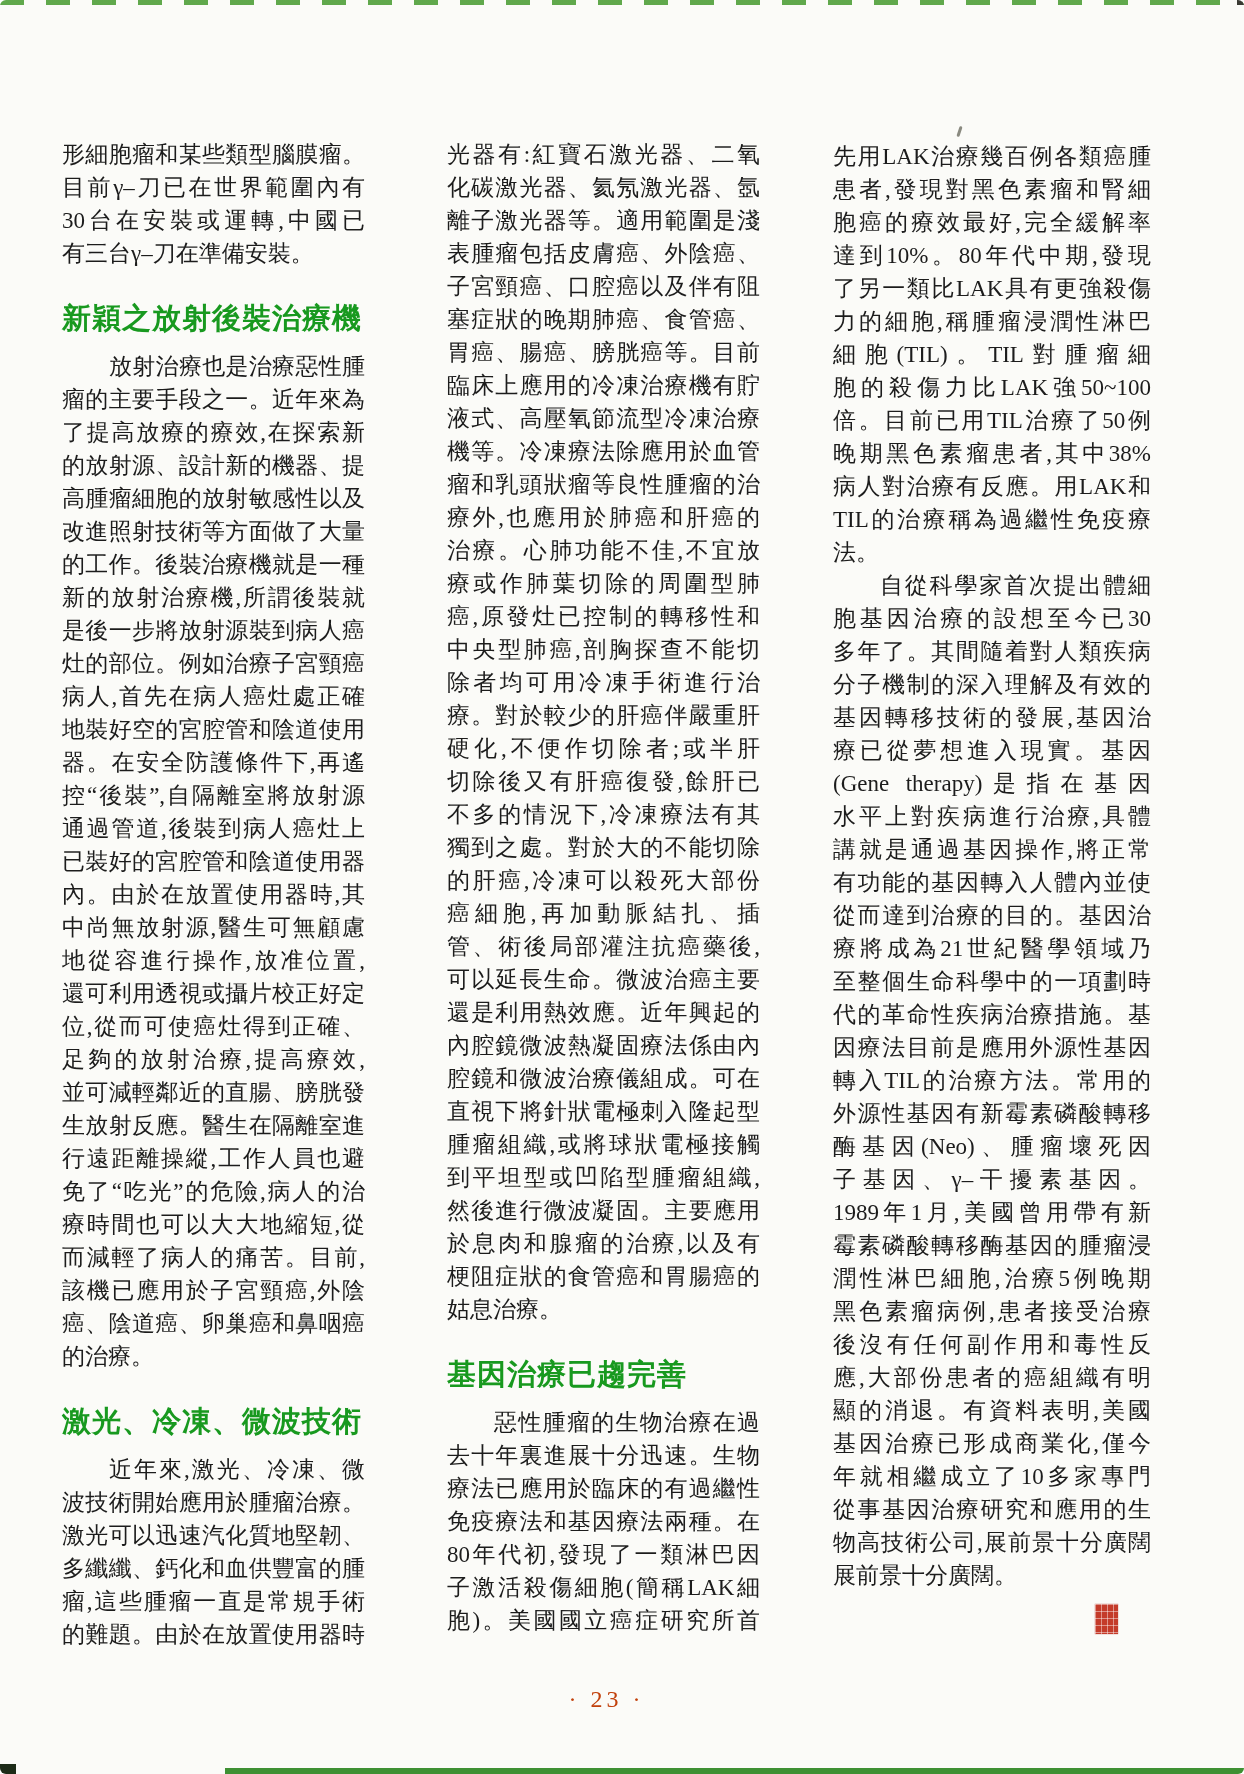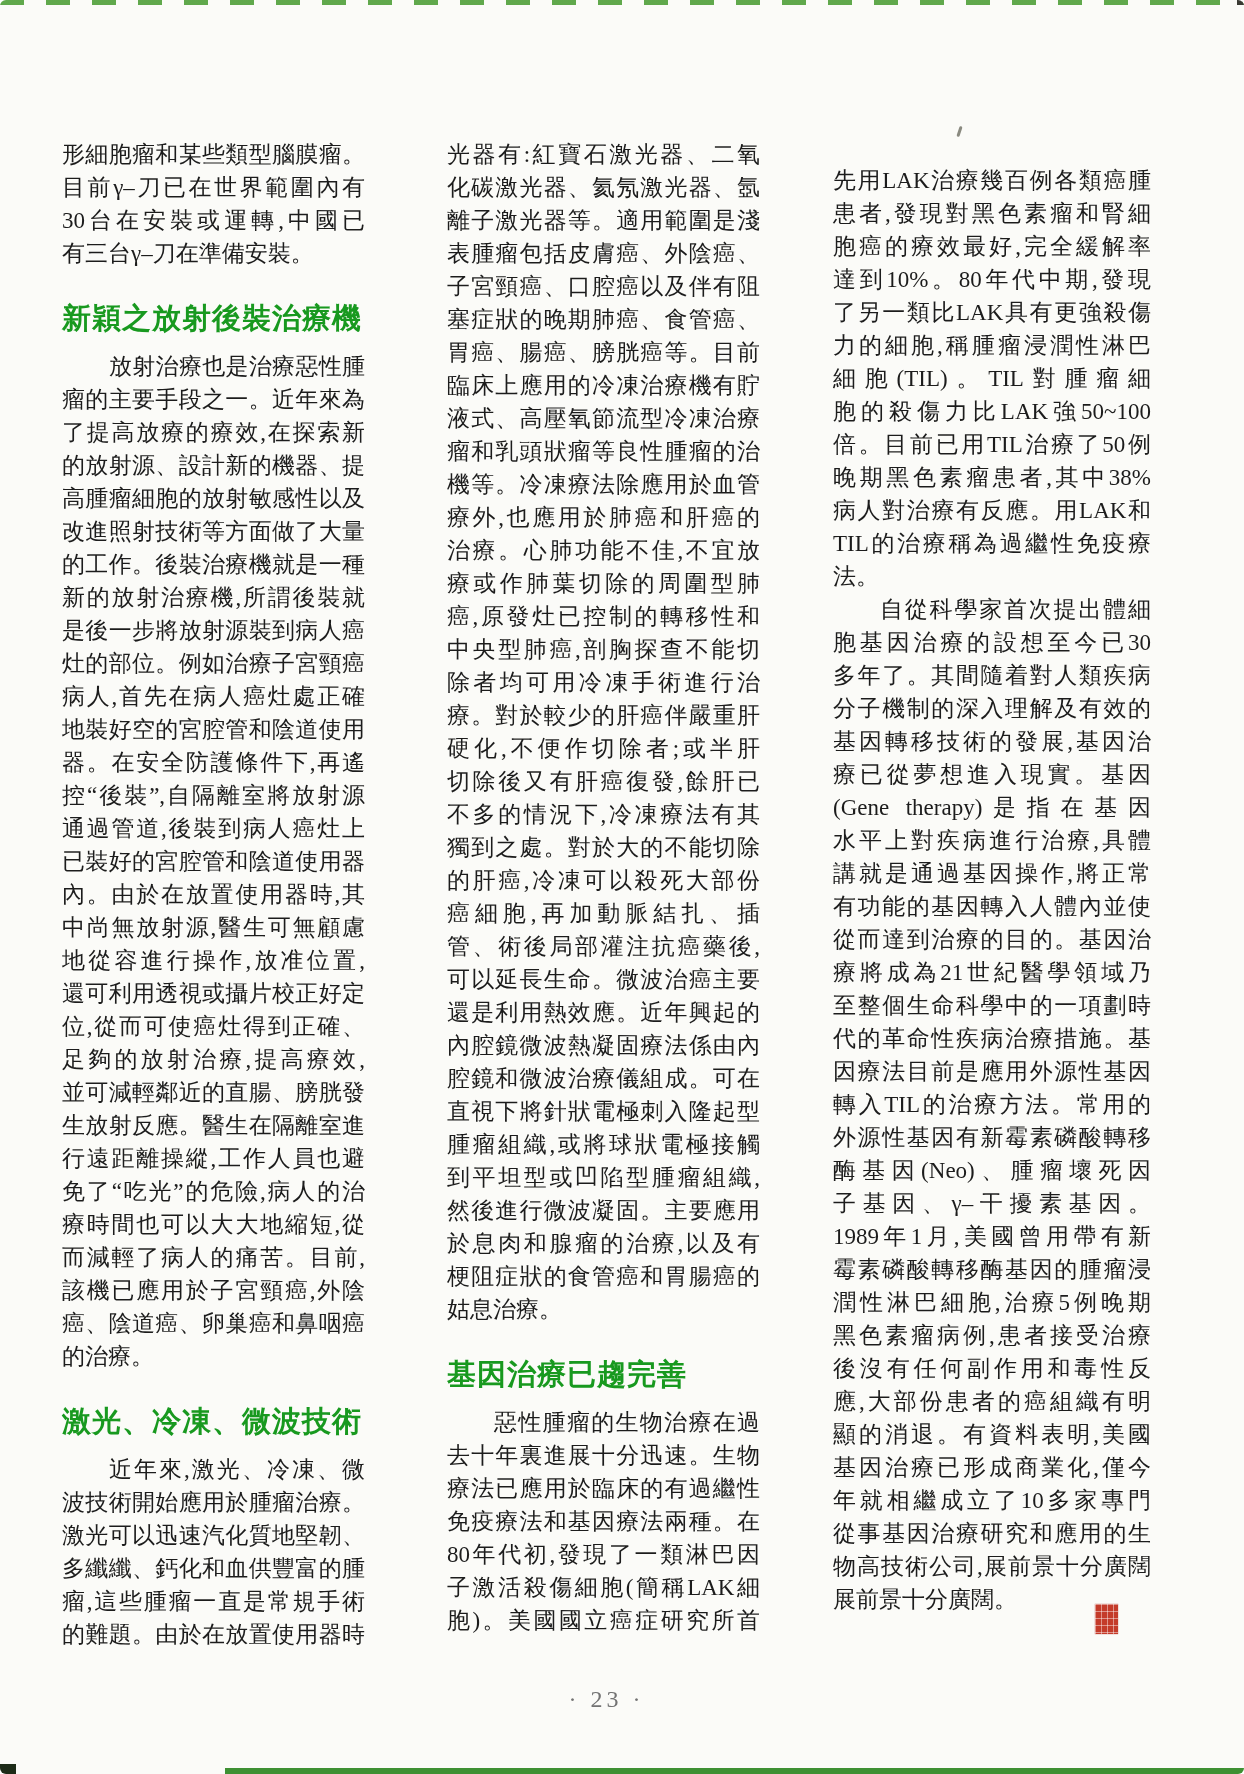--- a/index.html
+++ b/index.html
@@ -31,21 +31,21 @@
     background:#3a3a34;
   }
   .stray-mark{
     position:absolute;left:958px;top:126px;width:3px;height:11px;
     background:#8a8a80;transform:rotate(18deg);border-radius:2px;
   }
   
   .column{position:absolute;top:138px;}
   .col-1{left:62px;width:303px;}
   .col-2{left:447px;width:313px;}
-  .col-3{left:833px;width:318px;top:164px;}
+  .col-3{left:833px;width:318px;top:140px;}
   .line{
     font-size:23px;line-height:33px;
     color:var(--body-text,#1c1c1c);
     text-align:justify;text-align-last:justify;
     text-justify:inter-character;
     height:33px;overflow:visible;white-space:normal;
   }
   .line.end{text-align:center;text-align-last:left;}
   .line.indent{text-indent:47px;}
   .heading{
@@ -60,21 +60,21 @@
     position:absolute;left:1095px;top:1604px;width:23px;height:30px;
     background:var(--seal-red,#c43b2a);
     background-image:
       linear-gradient(rgba(255,255,255,.45) 1px, transparent 1px),
       linear-gradient(90deg, rgba(255,255,255,.45) 1px, transparent 1px);
     background-size:6px 7px;
     box-shadow:0 0 1px rgba(160,30,20,.7);
   }
   .footer{
     position:absolute;left:62px;top:1686px;width:1089px;
-    text-align:center;font-size:24px;color:#737373;
+    text-align:center;font-size:24px;color:#c2410c;
     letter-spacing:4px;
   }
 </style>
 </head>
 <body>
 
 <div class="page">
   <div class="top-dashes"></div>
   <div class="corner-mark-tr"></div>
   <div class="stray-mark"></div>
@@ -127,22 +127,22 @@
   <div class="column col-2">
       <div class="line ">光器有:紅寶石激光器、二氧</div>
       <div class="line ">化碳激光器、氦氖激光器、氬</div>
       <div class="line ">離子激光器等。適用範圍是淺</div>
       <div class="line ">表腫瘤包括皮膚癌、外陰癌、</div>
       <div class="line ">子宮頸癌、口腔癌以及伴有阻</div>
       <div class="line ">塞症狀的晚期肺癌、食管癌、</div>
       <div class="line ">胃癌、腸癌、膀胱癌等。目前</div>
       <div class="line ">臨床上應用的冷凍治療機有貯</div>
       <div class="line ">液式、高壓氧節流型冷凍治療</div>
+      <div class="line ">機等。冷凍療法除應用於血管</div>
       <div class="line ">瘤和乳頭狀瘤等良性腫瘤的治</div>
-      <div class="line ">機等。冷凍療法除應用於血管</div>
       <div class="line ">療外,也應用於肺癌和肝癌的</div>
       <div class="line ">治療。心肺功能不佳,不宜放</div>
       <div class="line ">療或作肺葉切除的周圍型肺</div>
       <div class="line ">癌,原發灶已控制的轉移性和</div>
       <div class="line ">中央型肺癌,剖胸探查不能切</div>
       <div class="line ">除者均可用冷凍手術進行治</div>
       <div class="line ">療。對於較少的肝癌伴嚴重肝</div>
       <div class="line ">硬化,不便作切除者;或半肝</div>
       <div class="line ">切除後又有肝癌復發,餘肝已</div>
       <div class="line ">不多的情況下,冷凍療法有其</div>

